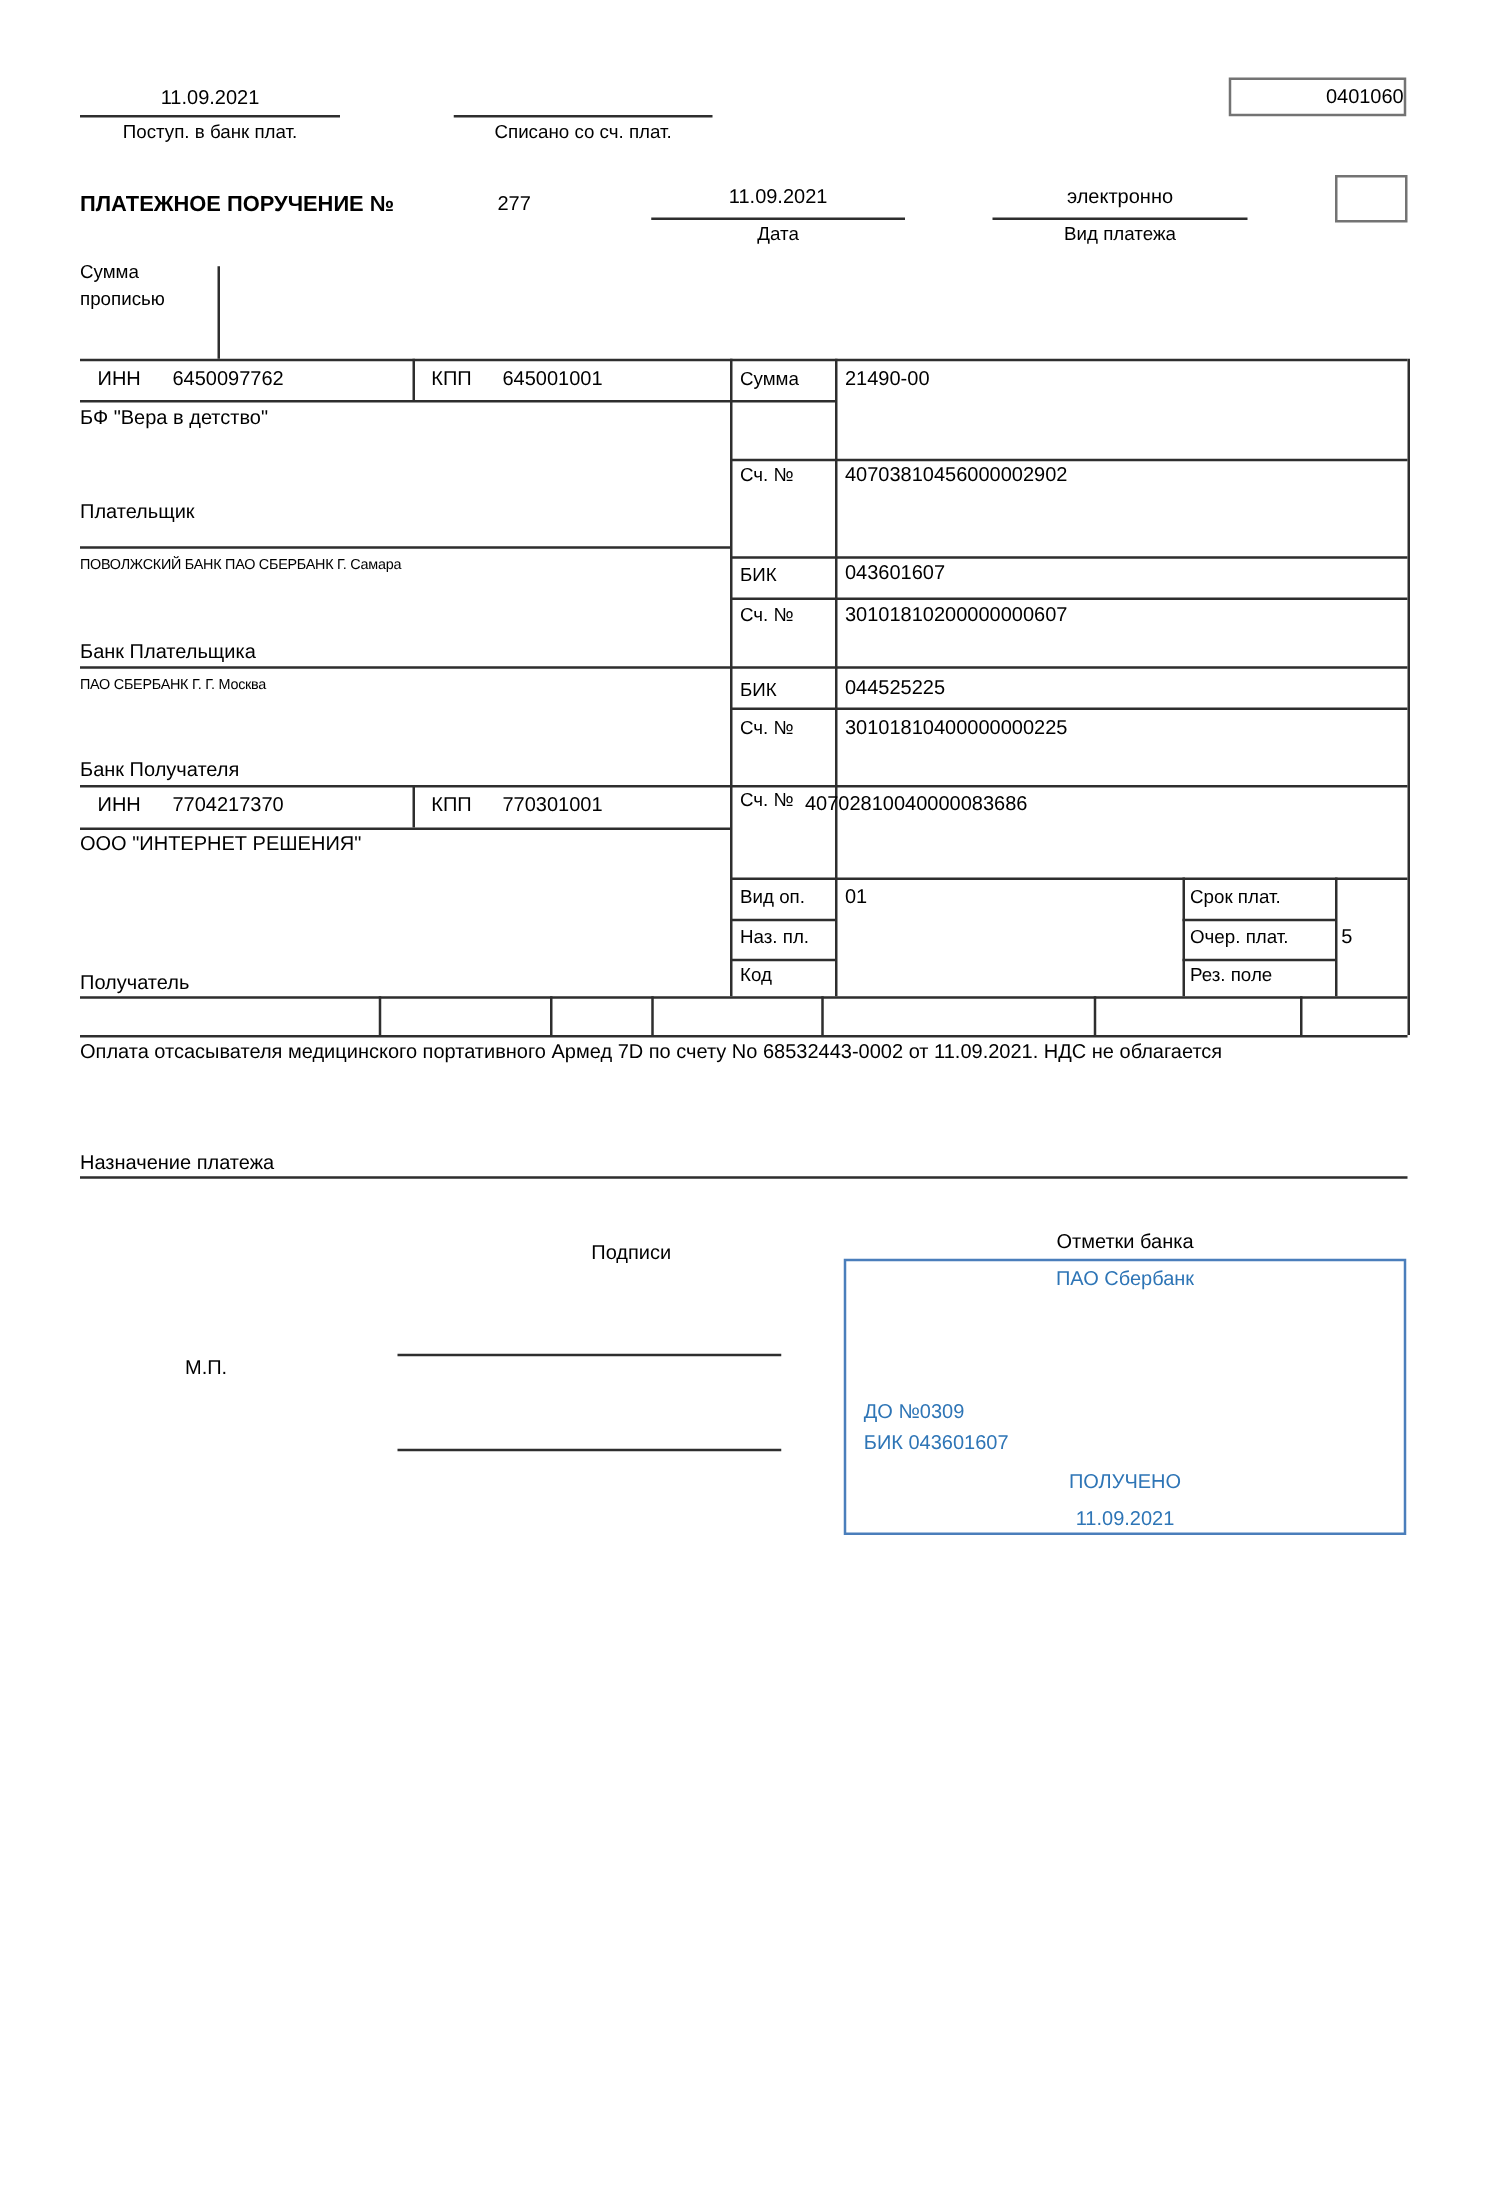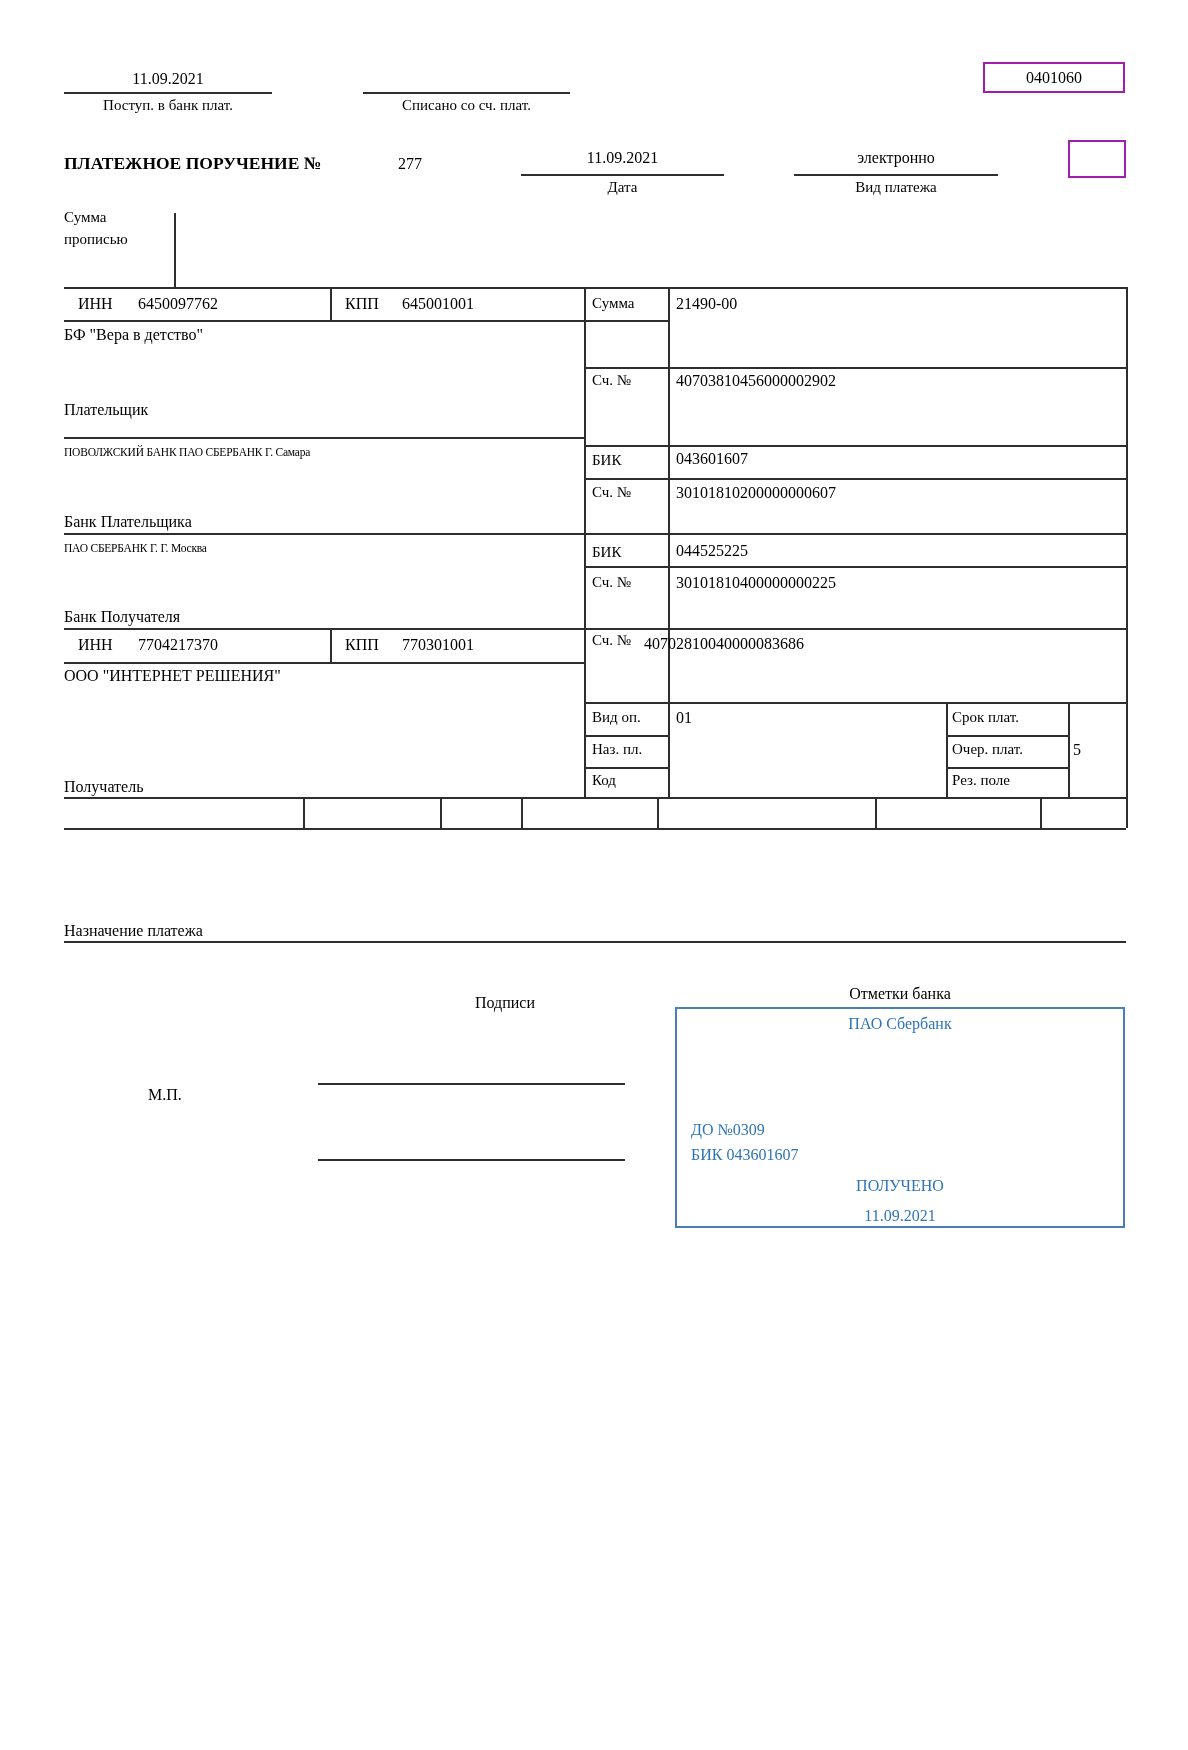--- a/index.html
+++ b/index.html
@@ -1,28 +1,28 @@
 <!DOCTYPE html>
 <html><head>
 <meta charset="utf-8">
 <style>
   html,body{margin:0;padding:0;background:#fff;}
   .page{
     position:relative;width:1188px;height:1750px;background:#fff;
-    font-family:Liberation Serif, serif;color:#000;overflow:hidden;
+    font-family:Liberation Sans, sans-serif;color:#000;overflow:hidden;
   }
   .hl{position:absolute;height:2px;background:#2e2e2e;}
   .vl{position:absolute;width:2px;background:#2e2e2e;}
   .t{position:absolute;white-space:nowrap;font-size:16px;line-height:1.15;}
   .lbl{font-size:15px;}
   .small{font-size:11.5px;letter-spacing:-0.2px;}
   .tc{text-align:center;}
   .b{font-weight:bold;}
-  .box{position:absolute;border:2px solid #a21caf;box-sizing:border-box;
-       display:flex;align-items:center;justify-content:center;}
+  .box{position:absolute;border:2px solid #737373;box-sizing:border-box;
+       display:flex;align-items:center;justify-content:flex-end;}
   .stamp{position:absolute;box-sizing:border-box;border:2px solid #4a7ebb;}
   .stamp .t{white-space:normal;}
 </style>
 </head>
 <body>
 
 <div class="page">
 
   <span class="t tc" style="left:64px;top:70px;width:208px;">11.09.2021</span>
   <div class="hl" style="left:64px;top:92px;width:208px;"></div>
@@ -122,20 +122,21 @@
 
   <span class="t lbl" style="left:592px;top:709px;">Вид оп.</span>
   <span class="t" style="left:676px;top:709px;">01</span>
   <span class="t lbl" style="left:952px;top:709px;">Срок плат.</span>
   <span class="t lbl" style="left:592px;top:741px;">Наз. пл.</span>
   <span class="t lbl" style="left:952px;top:741px;">Очер. плат.</span>
   <span class="t" style="left:1073px;top:741px;">5</span>
   <span class="t lbl" style="left:592px;top:772px;">Код</span>
   <span class="t lbl" style="left:952px;top:772px;">Рез. поле</span>
 
+  <span class="t" style="left:64px;top:833px;">Оплата отсасывателя медицинского портативного Армед 7D по счету No 68532443-0002 от 11.09.2021. НДС не облагается</span>
   <span class="t" style="left:64px;top:922px;">Назначение платежа</span>
 
   <span class="t tc" style="left:380px;top:994px;width:250px;">Подписи</span>
   <span class="t tc" style="left:775px;top:985px;width:250px;">Отметки банка</span>
   <span class="t" style="left:148px;top:1086px;">М.П.</span>
   <div class="hl" style="left:318px;top:1083px;width:307px;"></div>
   <div class="hl" style="left:318px;top:1159px;width:307px;"></div>
 
   <div class="stamp" style="left: 675px; top: 1007px; width: 450px; height: 221px; border-color: rgb(74, 126, 187); color: rgb(46, 117, 182);">
     <span class="t tc" style="left:0;top:6px;width:446px;">ПАО Сбербанк</span>

